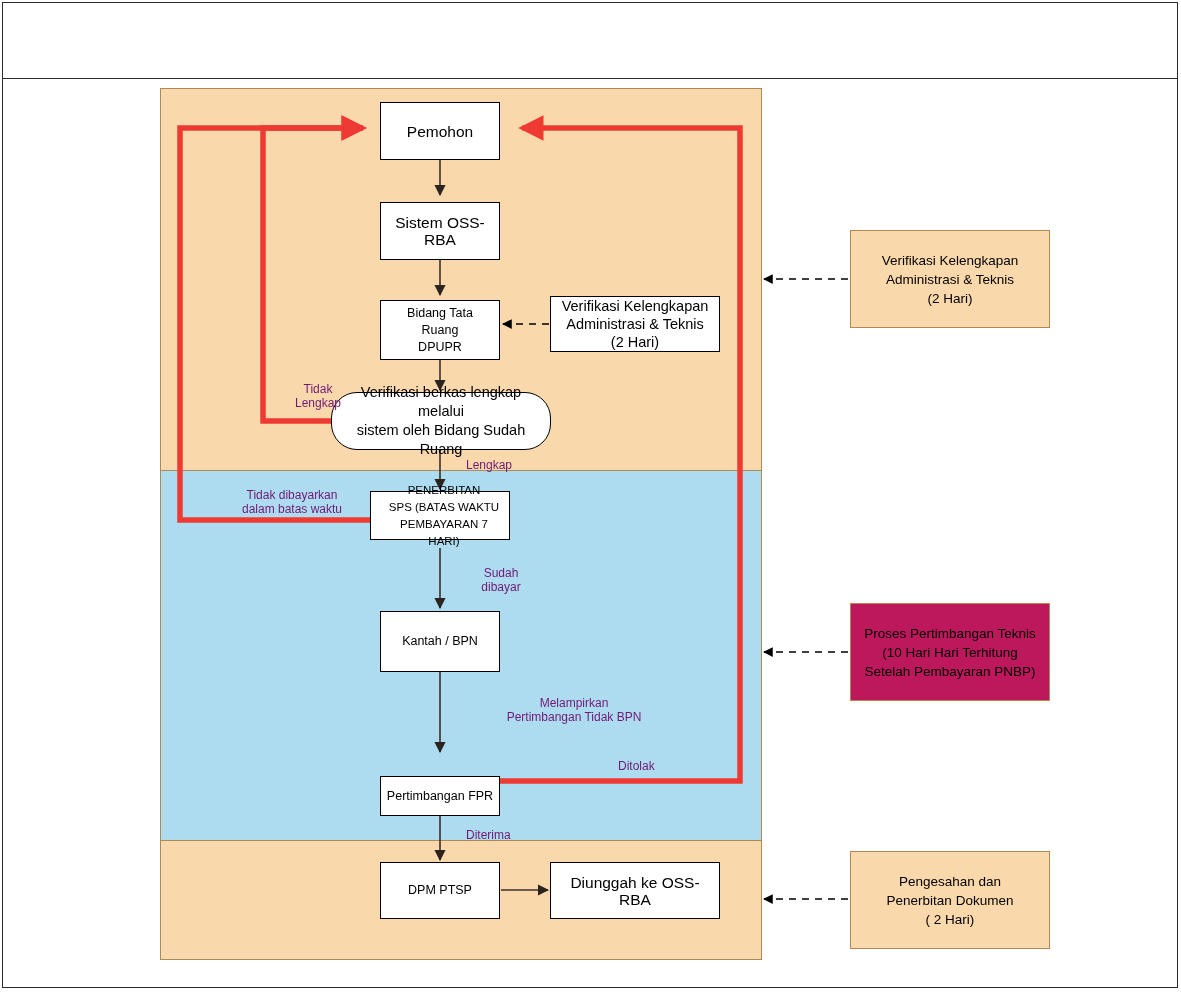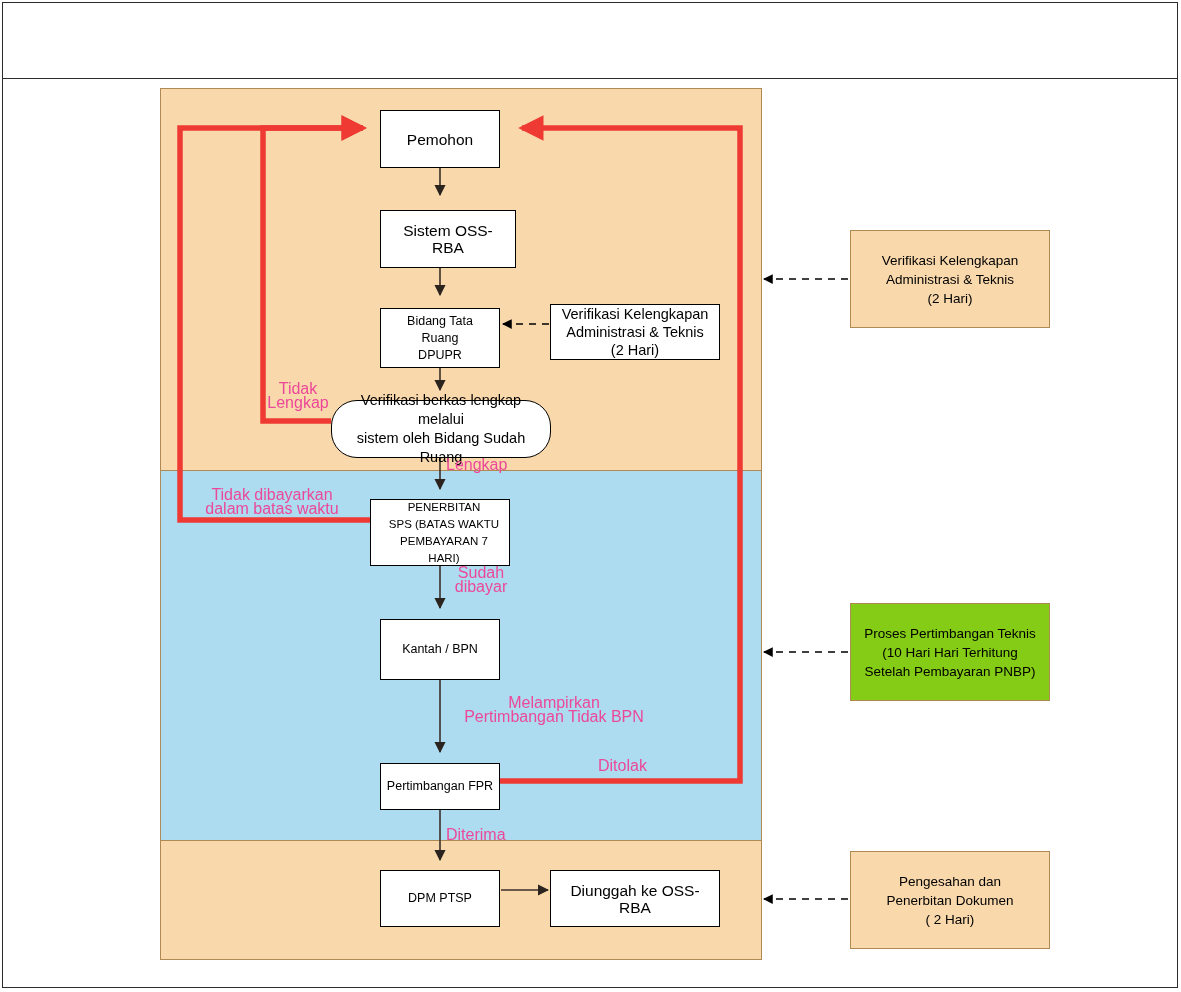--- a/index.html
+++ b/index.html
@@ -66,51 +66,51 @@
     position: absolute;
     box-sizing: border-box;
     background: #ffffff;
     border: 1.5px solid #000000;
     display: flex;
     align-items: center;
     justify-content: center;
     text-align: center;
     line-height: 17px;
     padding: 2px 4px;
-    margin-top: 8px;
   }
   .node-inner { display: block; width: 100%; }
   .f16 { font-size: 15.5px; }
   .f15 { font-size: 14.5px; }
   .f13 { font-size: 12.5px; }
   .f12 { font-size: 11.5px; }
 
   
   .note {
     position: absolute;
     box-sizing: border-box;
     border: 1.5px solid #b08a55;
     display: flex;
     align-items: center;
     justify-content: center;
     text-align: center;
     font-size: 13.5px;
     line-height: 19px;
   }
   .note-orange { background: #f9d8ac; }
-  .note-blue   { background: #84cc16; }
+  .note-blue   { background: #be185d; }
 
   
   .elabel {
     position: absolute;
-    font-size: 16px;
+    font-size: 12px;
     line-height: 14px;
     text-align: center;
     white-space: nowrap;
-    color: #ec4899;
+    color: #701a75;
+    margin-left: 20px;
   }
 
   svg.overlay {
     position: absolute;
     left: 0;
     top: 0;
     width: 1181px;
     height: 992px;
     pointer-events: none;
   }
@@ -167,21 +167,21 @@
       <line x1="848" y1="279" x2="764" y2="279" marker-end="url(#arrowDash)"></line>
       <line x1="848" y1="652" x2="764" y2="652" marker-end="url(#arrowDash)"></line>
       <line x1="848" y1="899" x2="764" y2="899" marker-end="url(#arrowDash)"></line>
     </g>
   </svg>
 
   <div class="node f16" style="left:380px; top:102px; width:120px; height:58px;">
     <span class="node-inner">Pemohon</span>
   </div>
 
-  <div class="node f16" style="left:380px; top:202px; width:136px; height:58px;">
+  <div class="node f16" style="left:380px; top:202px; width:120px; height:58px;">
     <span class="node-inner">
       <span>Sistem OSS-</span><br>
       <span>RBA</span>
     </span>
   </div>
 
   <div class="node f13" style="left:380px; top:300px; width:120px; height:60px;">
     <span class="node-inner">
       <span>Bidang Tata</span><br>
       <span>Ruang</span><br>
@@ -197,33 +197,33 @@
     </span>
   </div>
 
   <div class="node f15" style="left:331px; top:392px; width:220px; height:58px; line-height:19px;border-radius:26px;">
     <span class="node-inner">
       <span>Verifikasi berkas lengkap melalui</span><br>
       <span>sistem oleh Bidang Sudah Ruang</span>
     </span>
   </div>
 
-  <div class="node f12" style="left:370px; top:491px; width:140px; height:67px; line-height:17px;padding-left:12px;">
+  <div class="node f12" style="left:370px; top:491px; width:140px; height:49px; line-height:17px;padding-left:12px;">
     <span class="node-inner">
       <span>PENERBITAN</span><br>
       <span>SPS (BATAS WAKTU</span><br>
       <span>PEMBAYARAN 7 HARI)</span>
     </span>
   </div>
 
   <div class="node f13" style="left:380px; top:611px; width:120px; height:61px;">
     <span class="node-inner">Kantah / BPN</span>
   </div>
 
-  <div class="node f13" style="left:380px; top:755px; width:120px; height:47px;">
+  <div class="node f13" style="left:380px; top:776px; width:120px; height:40px;">
     <span class="node-inner">Pertimbangan FPR</span>
   </div>
 
   <div class="node f16" style="left:550px; top:862px; width:170px; height:57px;">
     <span class="node-inner">Diunggah ke OSS-RBA</span>
   </div>
 
   <div class="node f13" style="left:380px; top:862px; width:120px; height:57px;">
     <span class="node-inner">DPM PTSP</span>
   </div>

